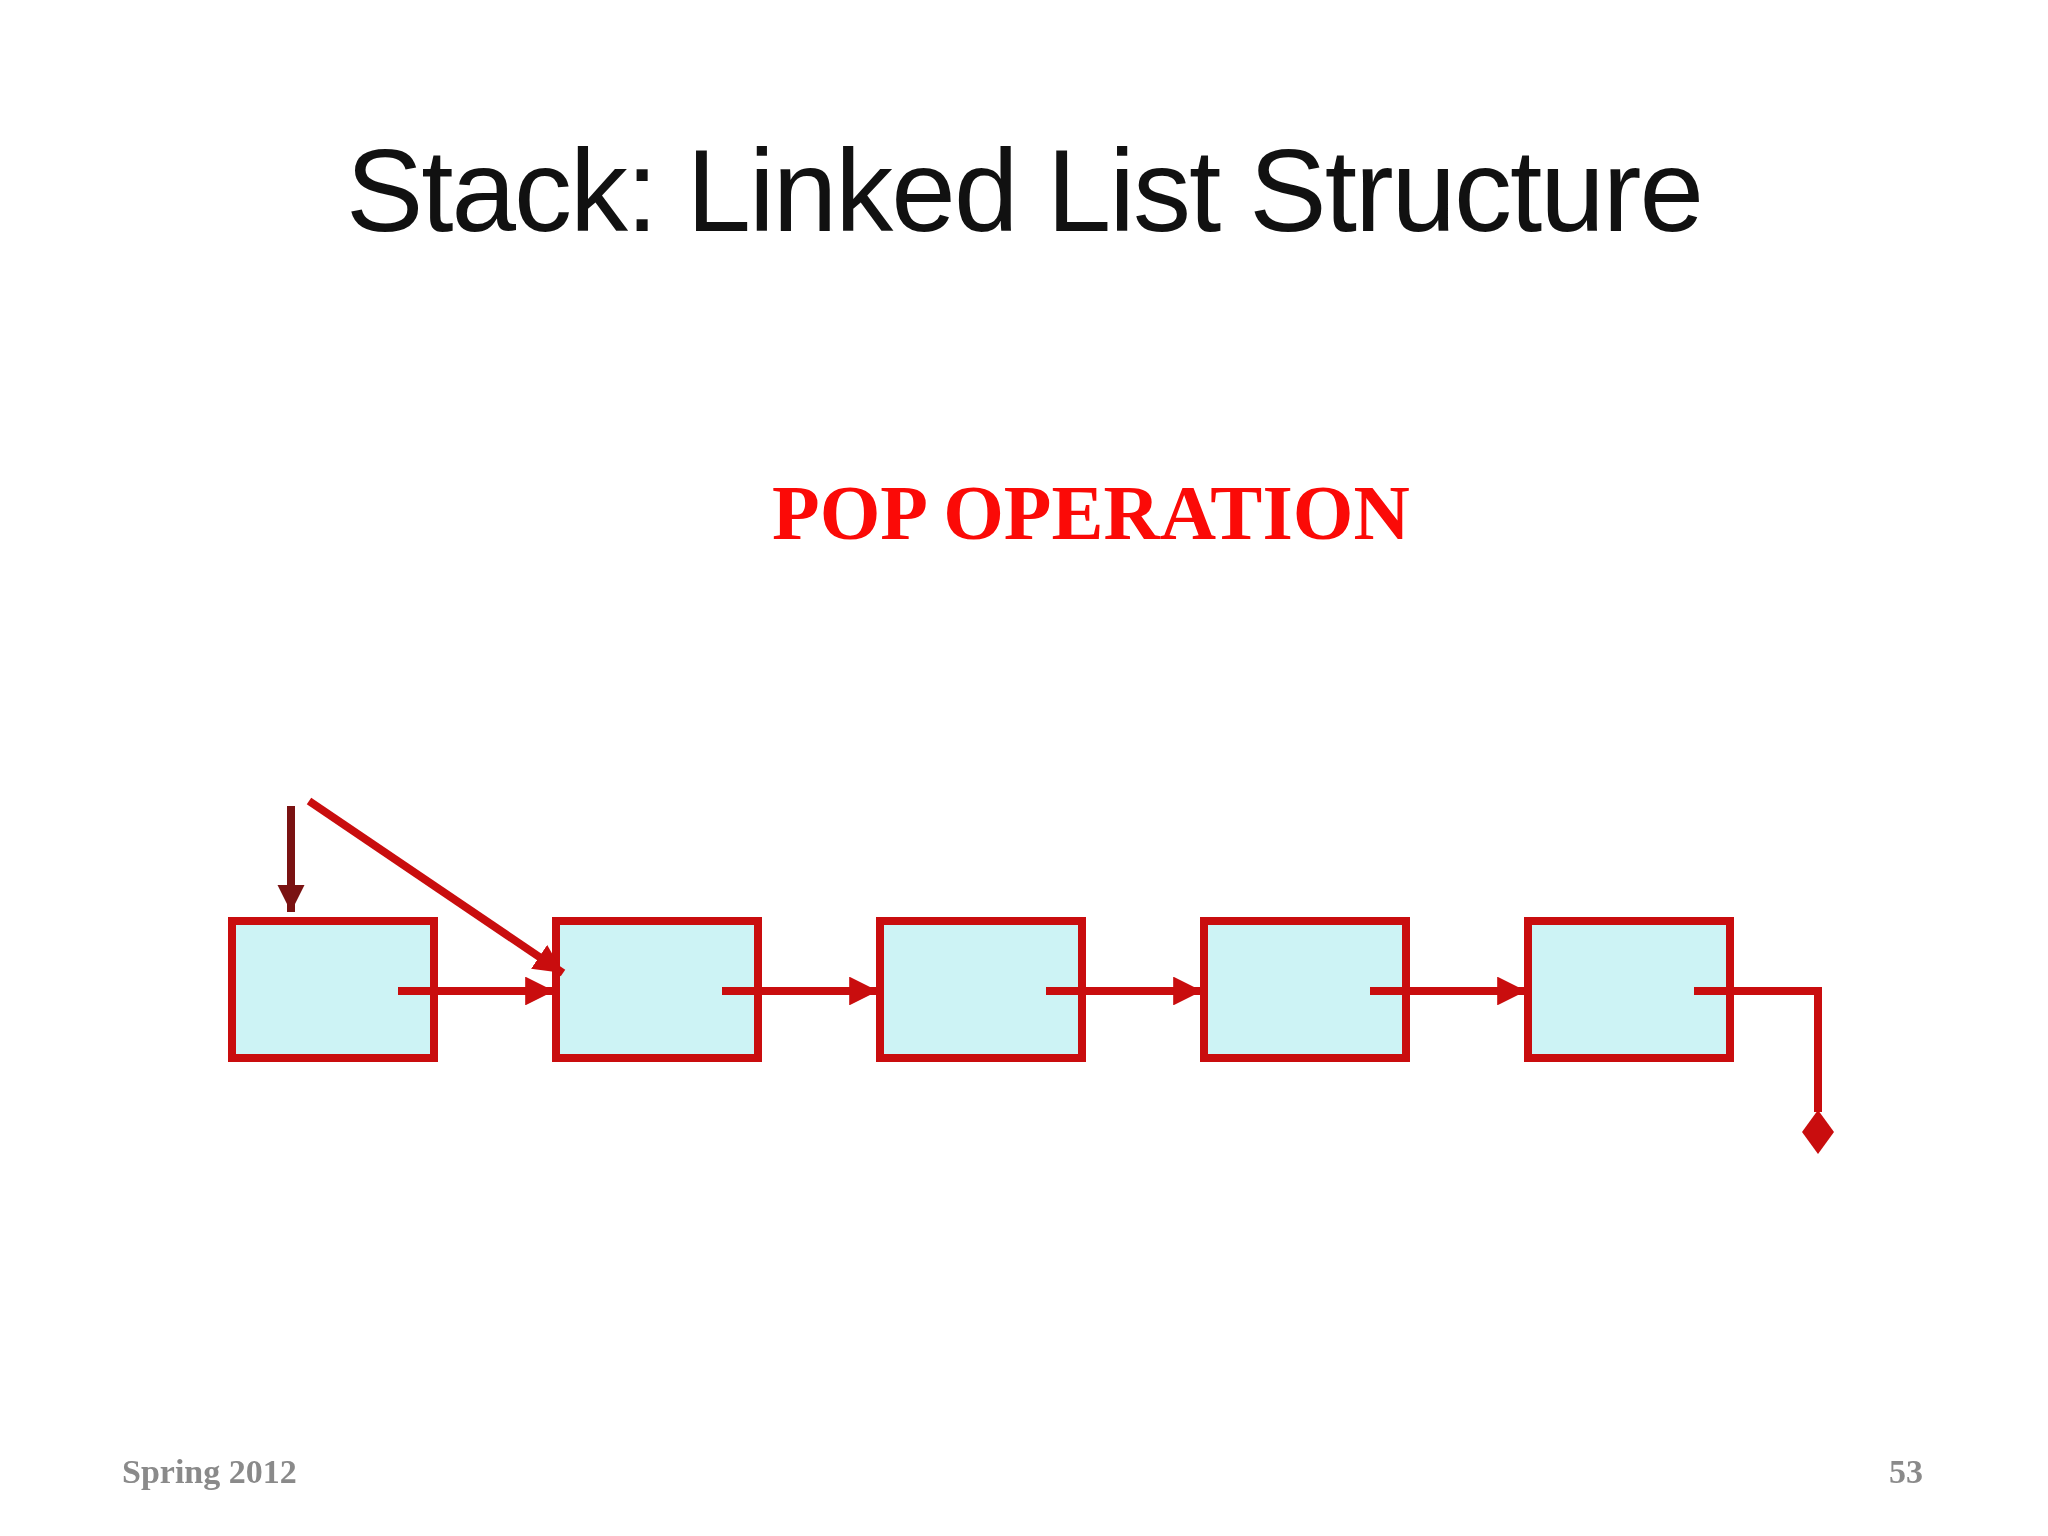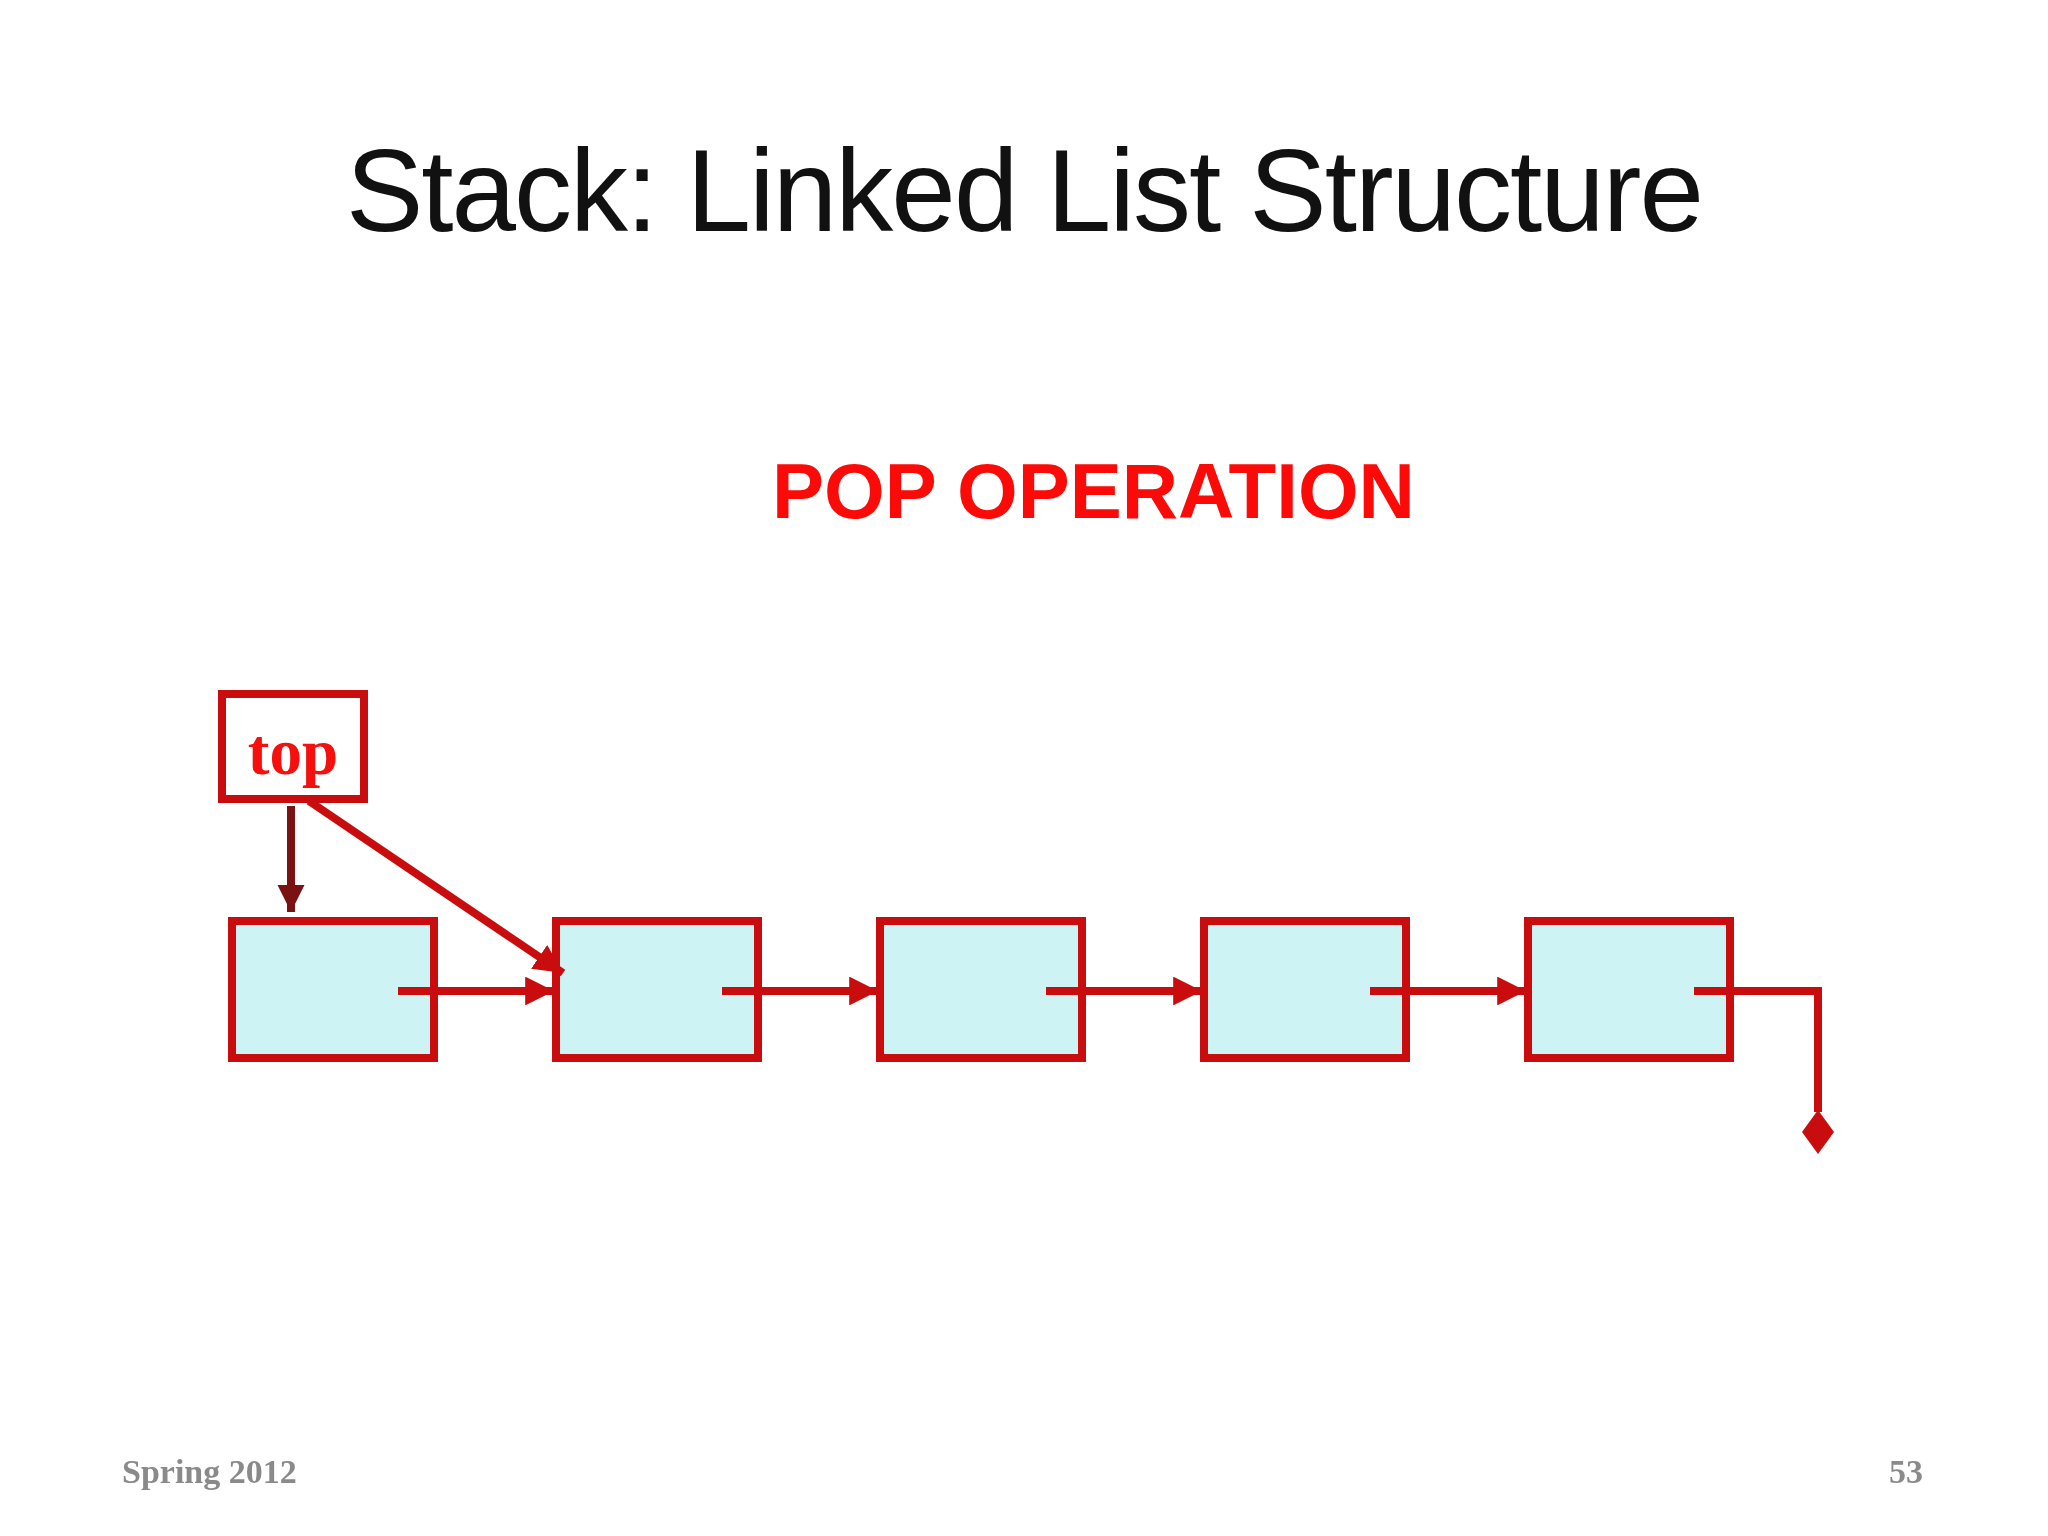--- a/index.html
+++ b/index.html
@@ -15,22 +15,22 @@
   .slide{
     position:relative;width:2048px;height:1536px;background:#ffffff;
     overflow:hidden;font-family:"Liberation Serif",serif;
   }
   .title{
     position:absolute;left:0;top:133px;width:100%;text-align:center;
     font-family:"Liberation Sans",sans-serif;font-size:116px;line-height:1;
     letter-spacing:-2px;color:var(--title-black);white-space:nowrap;
   }
   .subtitle{
-    position:absolute;left:772px;top:452px;
-    font-family:Liberation Sans, sans-serif;font-weight:bold;font-size:78px;line-height:1;
+    position:absolute;left:772px;top:474px;
+    font-family:Liberation Serif, serif;font-weight:bold;font-size:78px;line-height:1;
     color:var(--pop-red);white-space:nowrap;
   }
   .top-box{
     position:absolute;left:218px;top:690px;width:150px;height:113px;
     box-sizing:border-box;border:8px solid var(--crimson);background:#ffffff;
     display:flex;align-items:center;justify-content:center;padding-top:12px;
   }
   .top-box span{
     font-family:"Liberation Serif",serif;font-weight:bold;font-size:65px;line-height:1;
     color:var(--bright-red);
@@ -50,23 +50,20 @@
 </style>
 </head>
 <body>
 
 <div class="slide">
 
   <div class="title">Stack: Linked List Structure</div>
 
   <div class="subtitle">POP OPERATION</div>
 
-  <div class="top-box">
-    <span>top</span>
-  </div>
 
   <div id="node-layer">
       <div class="node" style="left: 228px;"></div>
       <div class="node" style="left: 552px;"></div>
       <div class="node" style="left: 876px;"></div>
       <div class="node" style="left: 1200px;"></div>
       <div class="node" style="left: 1524px;"></div>
     </div>
 
   <svg class="arrow-layer" viewBox="0 0 2048 1536" xmlns="http://www.w3.org/2000/svg">

